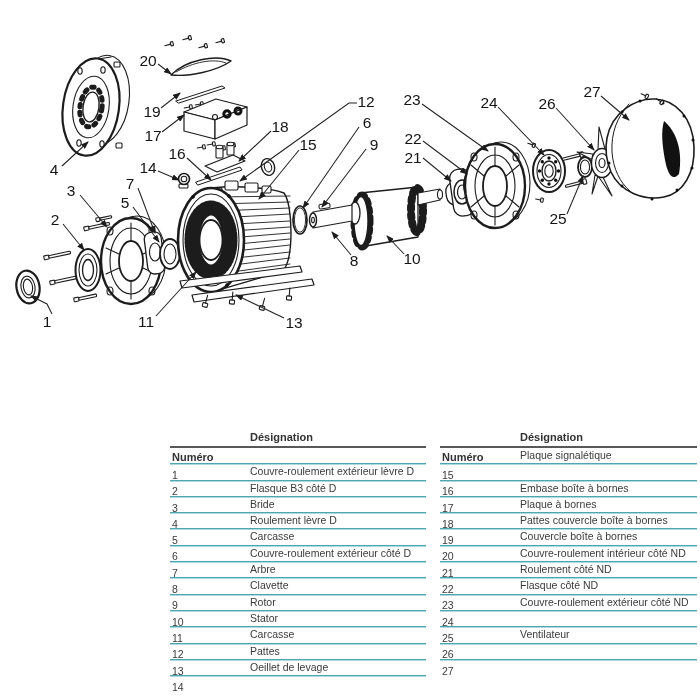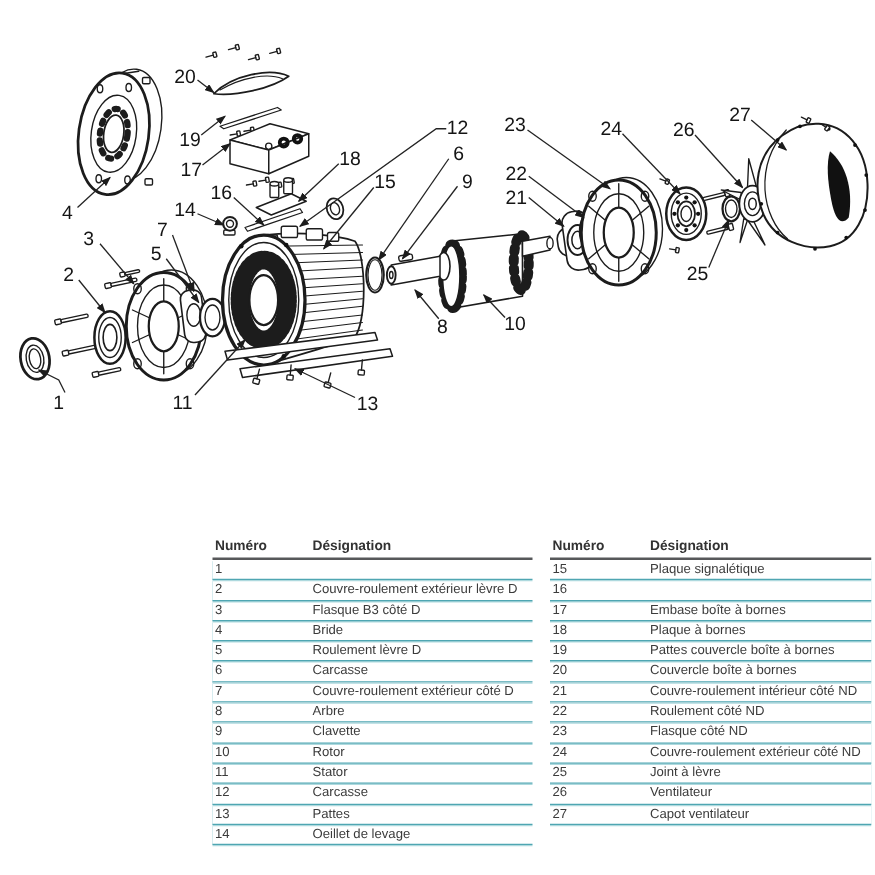--- a/index.html
+++ b/index.html
@@ -11,21 +11,21 @@
   .tabs{stroke-width:5;stroke-dasharray:2.5 5.5;}
   .bladeL{stroke-width:9;stroke-dasharray:3 5;}
   .bladeR{stroke-width:8;stroke-dasharray:3 5;}
   .leader{stroke:#232323;stroke-width:1.05;fill:none;}
   .callout{font:15.5px "Liberation Sans",sans-serif;fill:#141414;text-anchor:middle;stroke:none;}
   .ptable{position:absolute;color:#3b3b3b;font:10.5px/15px "Liberation Sans",sans-serif;}
   .ptable .hd{display:flex;height:16px;line-height:15px;font-size:11px;font-weight:bold;
               color:#323232;border-bottom:2px solid #57585a;}
   .ptable .row{display:flex;height:15.3px;line-height:14.8px;border-bottom:1px solid #4fa6b2;
                box-shadow:0 1px 0 #aed9de;}
-  .cnum{width:76px;padding-left:2px;flex:none;}
+  .cnum{width:76px;padding-left:2px;flex:none;margin-top:20px;}
   .cdes{flex:1;padding-left:2px;white-space:nowrap;overflow:hidden;}
 </style>
 </head>
 <body>
 
 <div class="stage">
 
   <svg width="700" height="420" viewBox="0 0 700 420">
     <defs>
       <marker id="arrw" markerWidth="8" markerHeight="6" refX="7" refY="3" orient="auto" markerUnits="userSpaceOnUse">
@@ -518,26 +518,24 @@
         <div class="row">
           <span class="cnum">23</span>
           <span class="cdes">Flasque côté ND</span>
         </div>
         <div class="row">
           <span class="cnum">24</span>
           <span class="cdes">Couvre-roulement extérieur côté ND</span>
         </div>
         <div class="row">
           <span class="cnum">25</span>
-          <span class="cdes">Joint à lèvre</span>
         </div>
         <div class="row">
           <span class="cnum">26</span>
           <span class="cdes">Ventilateur</span>
         </div>
         <div class="row">
           <span class="cnum">27</span>
-          <span class="cdes">Capot ventilateur</span>
         </div>
       </div>
   </div>
 
 </div>
 
 </body></html>

